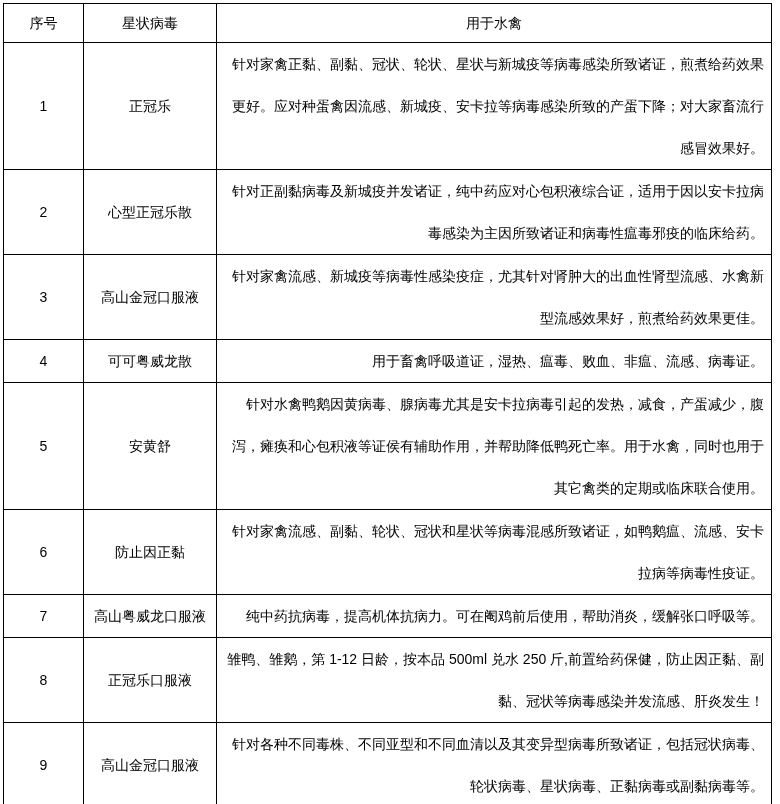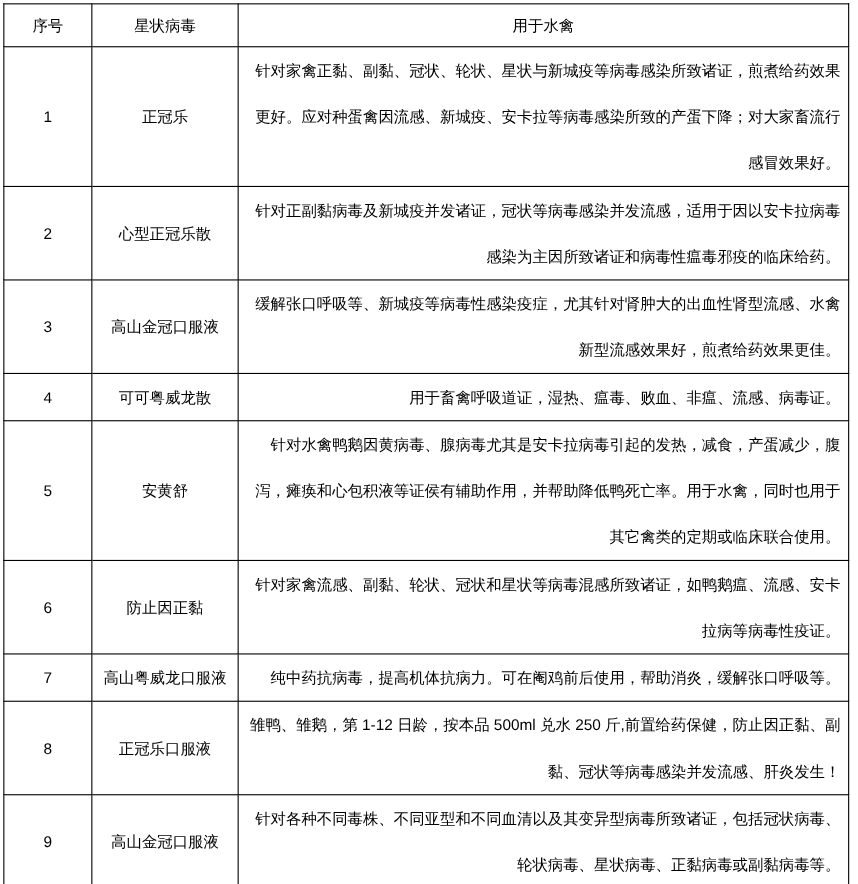--- a/index.html
+++ b/index.html
@@ -75,26 +75,26 @@
     </thead>
     <tbody>
         <tr>
           <td class="cell-no">1</td>
           <td class="cell-name">正冠乐</td>
           <td class="cell-feat">针对家禽正黏、副黏、冠状、轮状、星状与新城疫等病毒感染所致诸证，煎煮给药效果更好。应对种蛋禽因流感、新城疫、安卡拉等病毒感染所致的产蛋下降；对大家畜流行感冒效果好。</td>
         </tr>
         <tr>
           <td class="cell-no">2</td>
           <td class="cell-name">心型正冠乐散</td>
-          <td class="cell-feat">针对正副黏病毒及新城疫并发诸证，冠状等病毒感染并发流感，适用于因以安卡拉病毒感染为主因所致诸证和病毒性瘟毒邪疫的临床给药。</td>
+          <td class="cell-feat">针对正副黏病毒及新城疫并发诸证，纯中药应对心包积液综合证，适用于因以安卡拉病毒感染为主因所致诸证和病毒性瘟毒邪疫的临床给药。</td>
         </tr>
         <tr>
           <td class="cell-no">3</td>
           <td class="cell-name">高山金冠口服液</td>
-          <td class="cell-feat">缓解张口呼吸等、新城疫等病毒性感染疫症，尤其针对肾肿大的出血性肾型流感、水禽新型流感效果好，煎煮给药效果更佳。</td>
+          <td class="cell-feat">针对家禽流感、新城疫等病毒性感染疫症，尤其针对肾肿大的出血性肾型流感、水禽新型流感效果好，煎煮给药效果更佳。</td>
         </tr>
         <tr>
           <td class="cell-no">4</td>
           <td class="cell-name">可可粤威龙散</td>
           <td class="cell-feat">用于畜禽呼吸道证，湿热、瘟毒、败血、非瘟、流感、病毒证。</td>
         </tr>
         <tr>
           <td class="cell-no">5</td>
           <td class="cell-name">安黄舒</td>
           <td class="cell-feat">针对水禽鸭鹅因黄病毒、腺病毒尤其是安卡拉病毒引起的发热，减食，产蛋减少，腹泻，瘫痪和心包积液等证侯有辅助作用，并帮助降低鸭死亡率。用于水禽，同时也用于其它禽类的定期或临床联合使用。</td>

